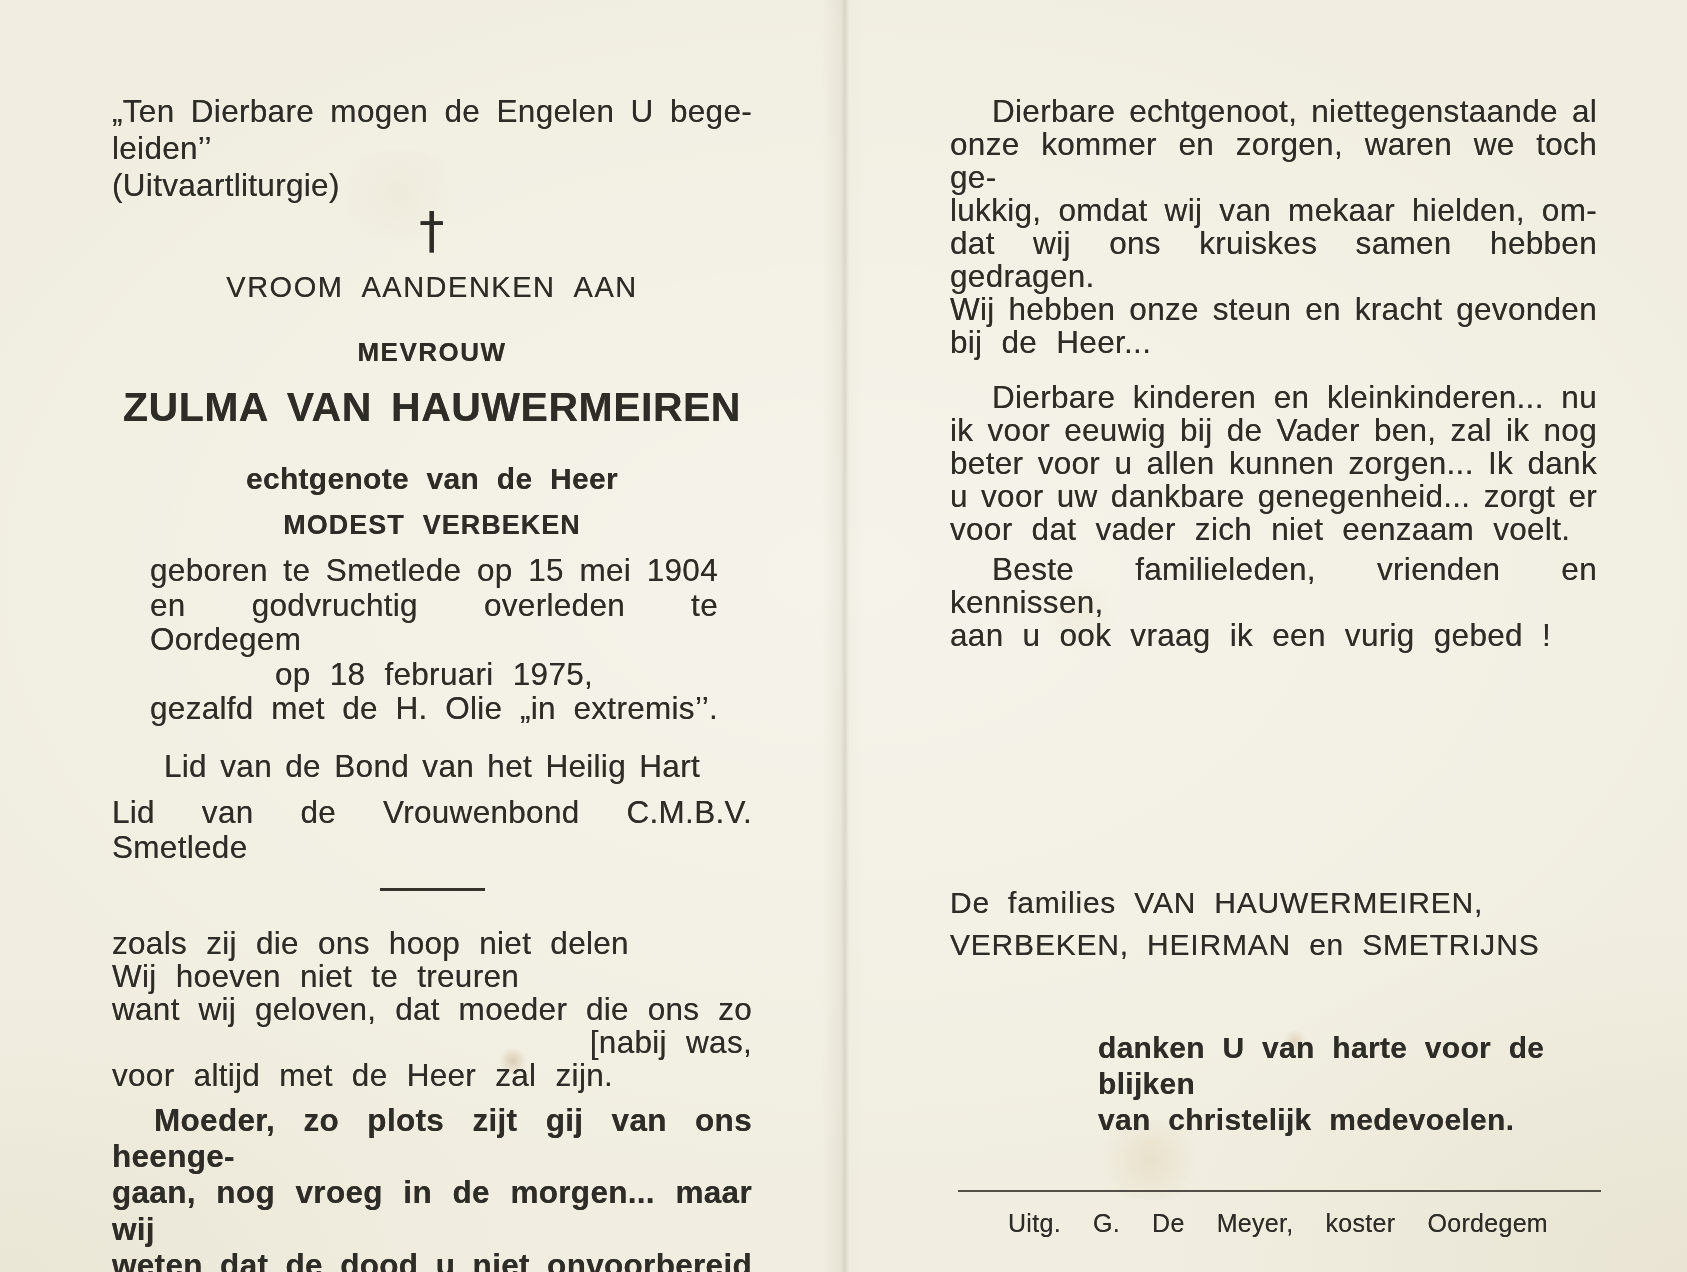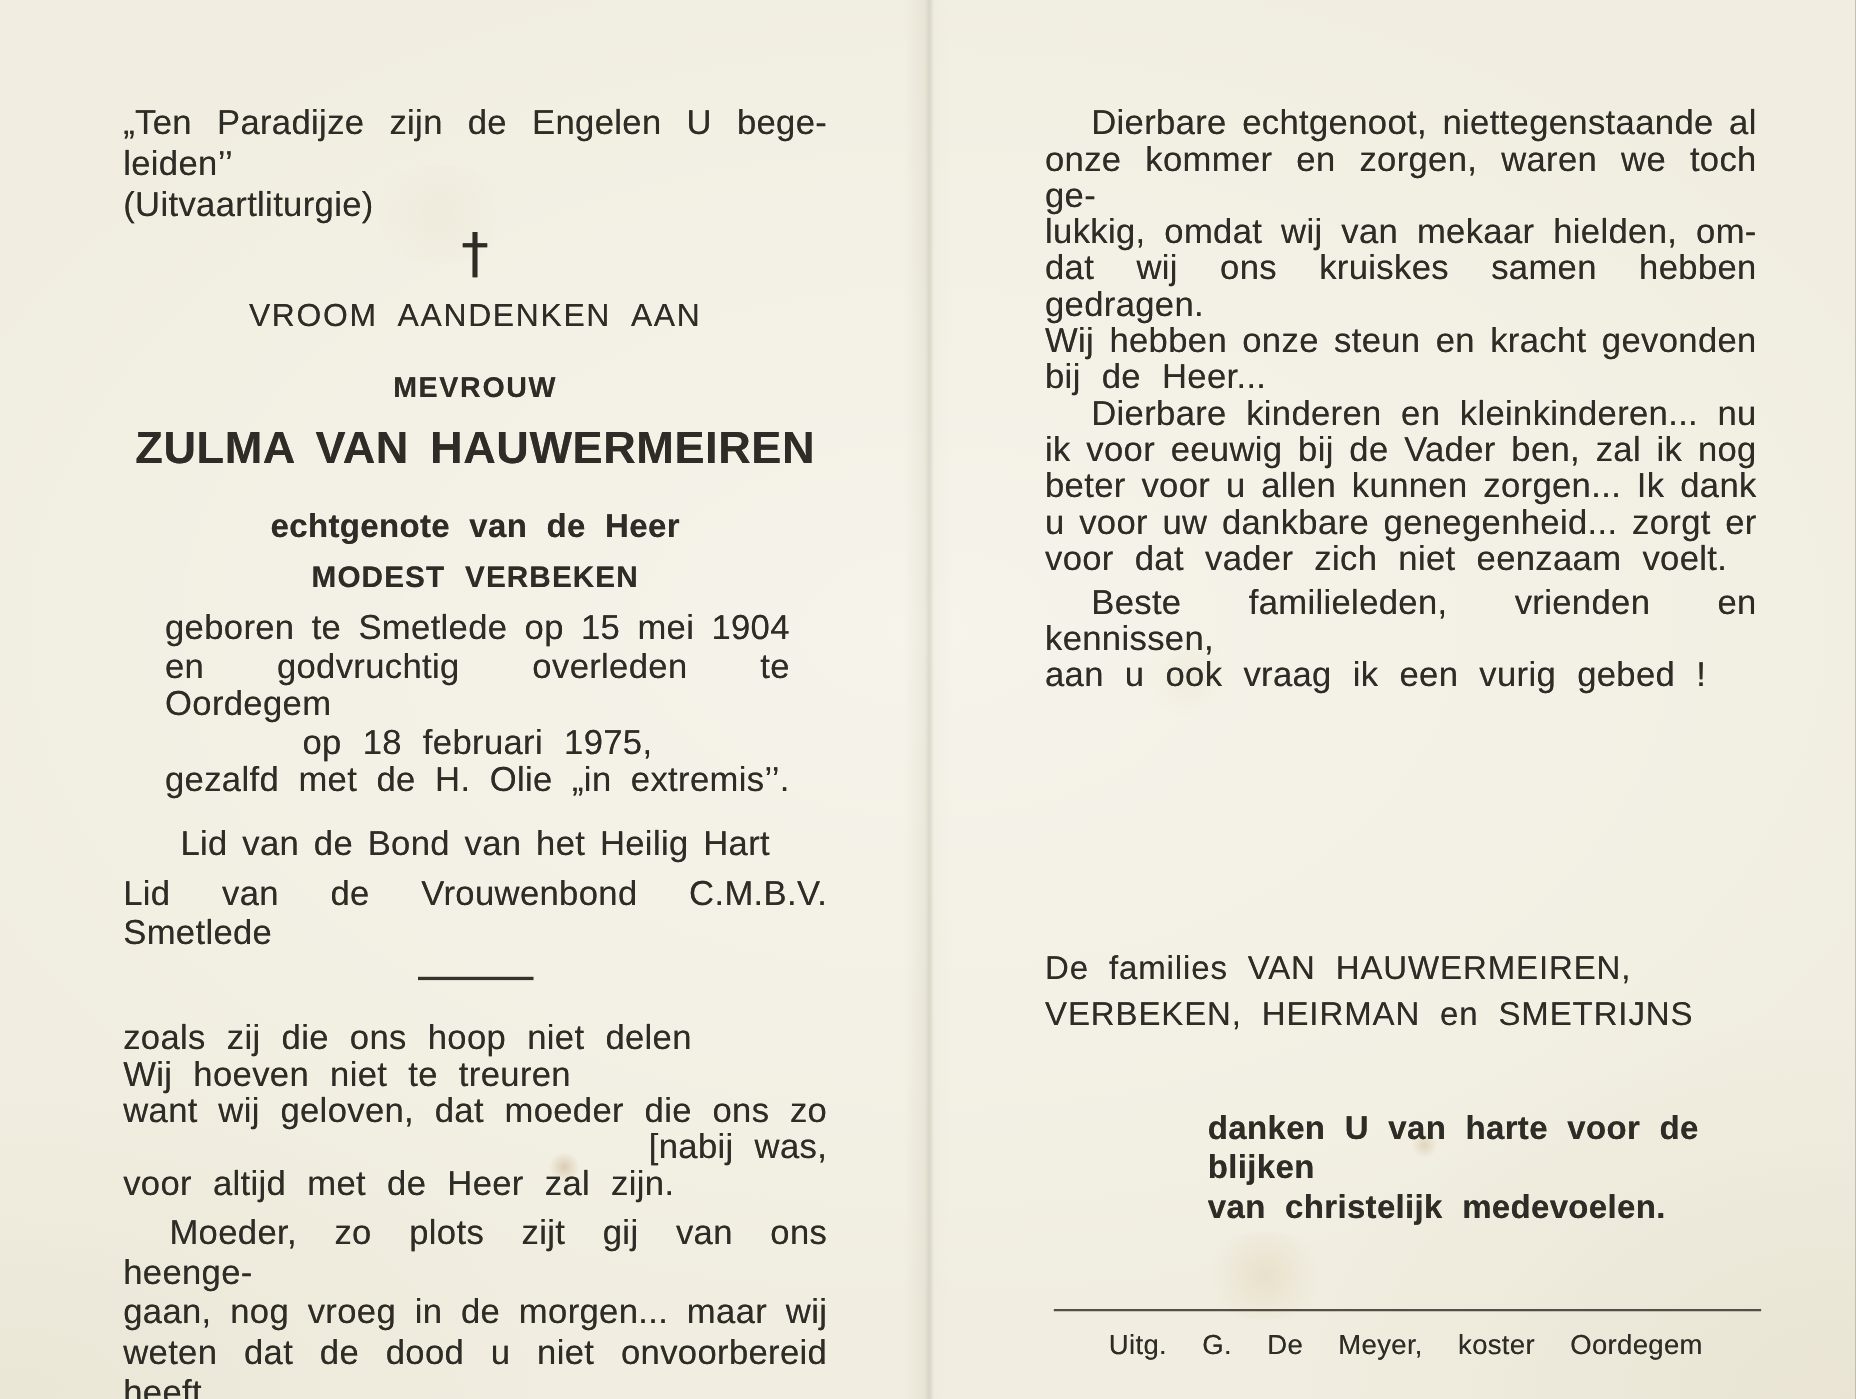--- a/index.html
+++ b/index.html
@@ -43,21 +43,21 @@
          text-shadow:0 0 0.6px rgba(46,44,38,0.75); }
   #left-col  { left:112px; top:93px;  width:640px; }
   #right-col { left:950px; top:95px;  width:647px; }
 
   .line { display:block; }
   .just { text-align:justify; text-align-last:justify; }
   .center { text-align:center; }
   .right { text-align:right; }
   .wide { word-spacing:0.32em; }
   .lh37 { line-height:37px; }
-  .lh36 { line-height:36.2px; }
+  .lh36 { line-height:36.2px;font-weight:bold; }
   .lh345 { line-height:34.5px; }
 
   .epigraph-row2 { display:flex; justify-content:space-between; line-height:37px;flex-direction:column; }
 
   .cross { text-align:center; font-size:50px; line-height:48px; margin-top:2px;
            font-family:"DejaVu Sans",sans-serif; }
   .memorial-heading { margin-top:16px; font-size:29px; line-height:34px;
                       letter-spacing:1.5px; text-align:center; word-spacing:0.35em; }
   .honorific { margin-top:33px; font-size:26px; line-height:30px; font-weight:bold;
                letter-spacing:1.5px; text-align:center; }
@@ -73,21 +73,21 @@
   .membership-narrow { margin:0 52px; }
   .membership-gap { margin-top:12px; }
 
   .divider-left { margin:24px auto 0 auto; width:105px; height:0;
                   border-top:3px solid #35332c; }
 
   .poem { margin-top:36px; }
   .mourning { margin-top:10px; }
   .indent { text-indent:42px; }
 
-  .para-gap1 { }
+  .para-gap1 { margin-top:22px; }
   .para-gap2 { margin-top:7px; }
 
   .families { margin-top:230px; font-size:30px; line-height:42px;
               letter-spacing:0.8px; word-spacing:0.3em; }
   .thanks { margin-top:64px; padding-left:148px; font-weight:bold;
             font-size:30px; line-height:36px; word-spacing:0.3em; }
 
   .footer-divider { position:absolute; left:958px; top:1190px; width:643px; height:0;
                     border-top:2px solid rgba(55,52,44,0.85); }
   .imprint { position:absolute; left:1008px; top:1206px; width:540px;
@@ -100,21 +100,21 @@
 
 <div id="card">
   <div class="crease"></div>
   <div class="stain stain-1"></div>
   <div class="stain stain-2"></div>
   <div class="stain stain-3"></div>
   <div class="stain stain-4"></div>
   <div class="stain stain-5"></div>
 
   <div id="left-col" class="col">
-    <div class="line just lh37">„Ten Paradijze zijn de Engelen U bege-</div>
+    <div class="line just lh37">„Ten Dierbare mogen de Engelen U bege-</div>
     <div class="epigraph-row2">
       <span>leiden’’</span>
       <span>(Uitvaartliturgie)</span>
     </div>
 
     <div class="cross">†</div>
 
     <div class="memorial-heading">VROOM AANDENKEN AAN</div>
 
     <div class="honorific">MEVROUW</div>

